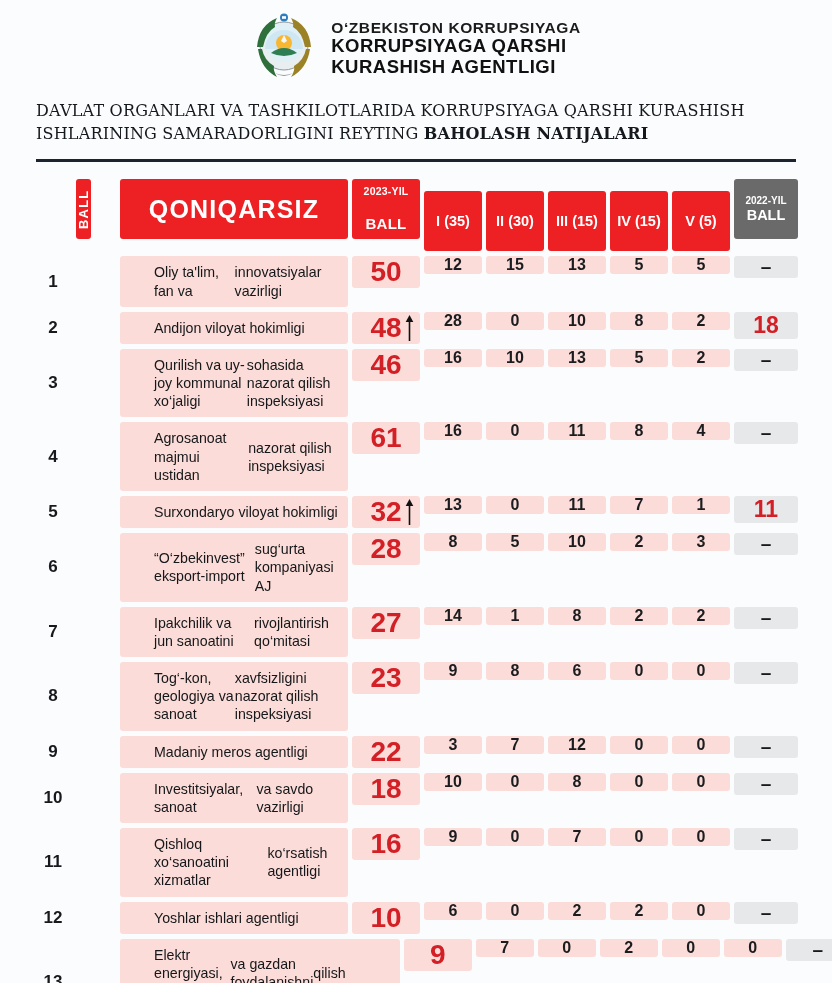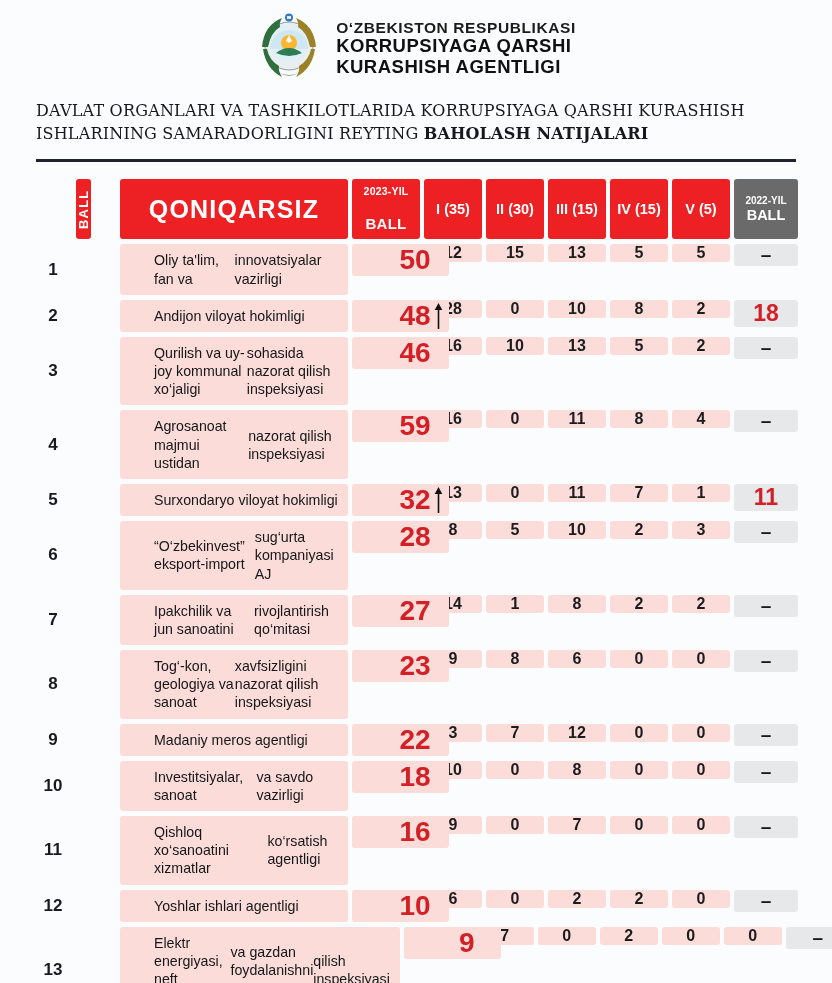--- a/index.html
+++ b/index.html
@@ -70,41 +70,41 @@
   .hrow .c-ball .cell{
     writing-mode:vertical-rl;transform:rotate(180deg);
     font-size:13px;font-weight:bold;letter-spacing:1.2px;
   }
   .hrow .c-name .cell{
     font-size:25px;font-weight:bold;letter-spacing:1.2px;
   }
   .hrow .c-score .cell{flex-direction:column;line-height:1.12;gap:19px;}
   .hrow .c-score .yr{font-size:10.5px;font-weight:bold;letter-spacing:.2px;}
   .hrow .c-score .bl{font-size:15px;font-weight:bold;letter-spacing:.3px;}
-  .hrow .c-num .cell{font-size:14.5px;font-weight:bold;}
+  .hrow .c-num .cell{font-size:14.5px;font-weight:bold;margin-top:12px;}
   .hrow .c-prev .cell{
     background:#6a6a6a;flex-direction:column;line-height:1.12;gap:1px;
   }
   .hrow .c-prev .yr{font-size:10px;font-weight:bold;}
   .hrow .c-prev .bl{font-size:14.5px;font-weight:bold;}
 
   
   .drow .cell{
     background:#fbdcd8;border-radius:3px;
     display:flex;align-items:center;
     font-family:"Liberation Sans",sans-serif;
   }
   .drow .c-name .cell{
     padding:7px 10px 7px 34px;box-sizing:border-box;
     font-size:14.2px;line-height:1.28;color:#15171a;width:100%;
     font-weight:500;
   }
   .drow .c-score .cell{
     justify-content:center;position:relative;
-    font-size:28px;font-weight:bold;color:#d32026;width:100%;padding-left:29px;
+    font-size:28px;font-weight:bold;color:#d32026;width:100%;
   }
   .drow .c-num .cell{
     justify-content:center;font-size:16px;font-weight:bold;
     color:#1a1c1f;width:100%;
   }
   .drow .c-prev .cell{
     background:#e7e8ea;justify-content:center;width:100%;
     font-size:23px;font-weight:bold;color:#d32026;
   }
   .drow .c-prev .cell.dash{color:#17191c;font-size:19px;}
@@ -129,21 +129,21 @@
     <path d="M33 22 l3 6 -3 2 -3 -2z" fill="#f3f7f8"></path>
     <path d="M6 34 q2 -22 20 -29 q-3 5 -2 9 q-9 5 -12 20z" fill="#2e6f3b"></path>
     <path d="M60 34 q-2 -22 -20 -29 q3 5 2 9 q9 5 12 20z" fill="#9c8227"></path>
     <path d="M7 36 q3 20 19 28 q-4 -6 -3 -11 q-10 -6 -12 -17z" fill="#2e6f3b"></path>
     <path d="M59 36 q-3 20 -19 28 q4 -6 3 -11 q10 -6 12 -17z" fill="#9c8227"></path>
     <circle cx="33" cy="4.5" r="4" fill="#2f7dbd"></circle>
     <path d="M31 3.2 h4 v2.6 h-4z" fill="#fff"></path>
     <path d="M24 60 q9 6 18 0 q-9 4 -18 0z" fill="#8d9aa0"></path>
   </svg>
   <div class="org-lines">
-    <div class="org-l1">O‘ZBEKISTON RESPUBLIKASI</div>
+    <div class="org-l1">O‘ZBEKISTON KORRUPSIYAGA</div>
     <div class="org-l2">KORRUPSIYAGA QARSHI</div>
     <div class="org-l3">KURASHISH AGENTLIGI</div>
   </div>
 </div>
 
 <div class="title-wrap">
   <div class="title">
     <span>DAVLAT ORGANLARI VA TASHKILOTLARIDA KORRUPSIYAGA QARSHI KURASHISH</span><br>
     <span>ISHLARINING SAMARADORLIGINI REYTING </span><b>BAHOLASH NATIJALARI</b>
   </div>
@@ -291,21 +291,21 @@
         <div class="c-rank">4</div>
         <div class="c-ball"></div>
         <div class="c-name c-name-holder">
           <div class="cell">
             <span>Agrosanoat majmui ustidan</span>
             <br>
             <span>nazorat qilish inspeksiyasi</span>
           </div>
         </div>
         <div class="c-score">
-          <div class="cell">59</div>
+          <div class="cell">61</div>
         </div>
         <div class="c-num">
           <div class="cell">16</div>
         </div>
         <div class="c-num">
           <div class="cell">0</div>
         </div>
         <div class="c-num">
           <div class="cell">11</div>
         </div>

